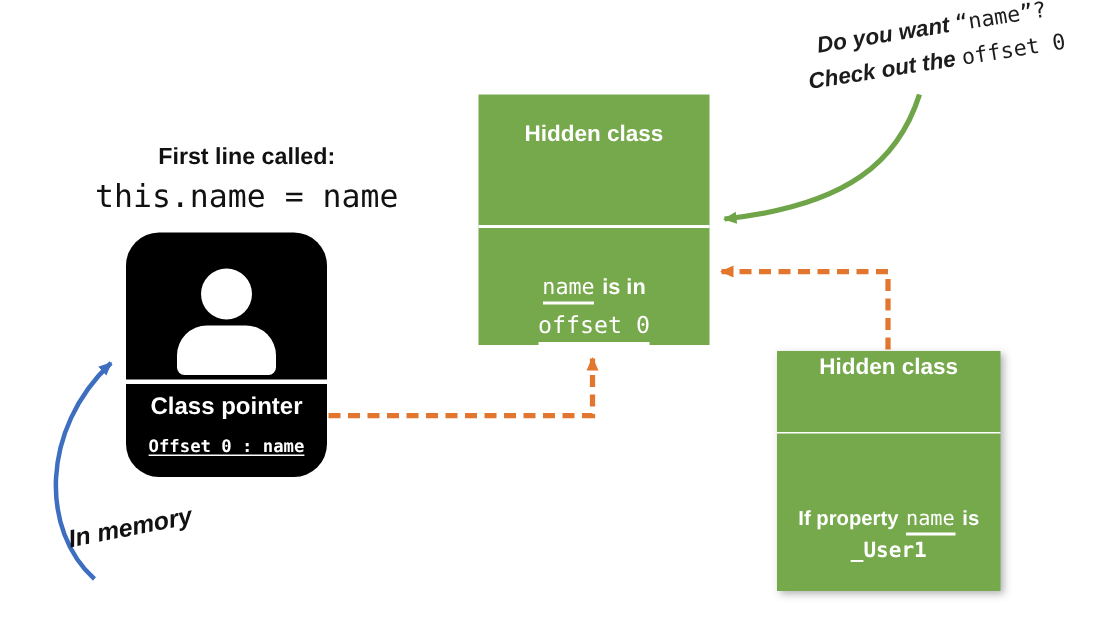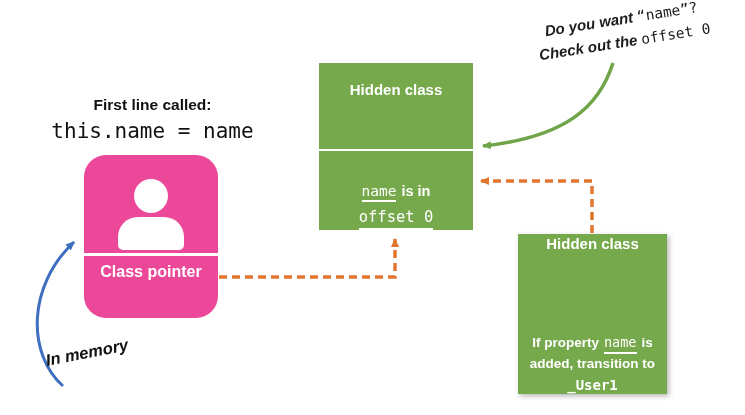--- a/index.html
+++ b/index.html
@@ -12,21 +12,21 @@
   
   .annotation {
     position:absolute; left:497px; top:8px; width:252px;
     transform:rotate(-9deg); transform-origin:center;
     text-align:center; color:#1c1c1c;
     font-weight:700; font-style:italic; font-size:15px; line-height:1.5;
   }
   .annotation .mono { font-style:normal; font-weight:400; font-size:14.5px; }
 
   
-  .left-caption { position:absolute; left:45px; top:96px; width:215px; text-align:center; color:#111; }
+  .left-caption { position:absolute; left:57px; top:96px; width:215px; text-align:center; color:#111; }
   .left-caption .l1 { font-size:15.5px; font-weight:600; }
   .left-caption .l2 { font-size:21px; margin-top:5px; }
 
   
   .blue-card {
     position:absolute; left:84px; top:155px; width:134px; height:163px;
     border-radius:22px;
   }
   .person-head { position:absolute; left:50px; top:24px; width:34px; height:34px; background:#fff; border-radius:50%; }
   .person-body { position:absolute; left:34px; top:62px; width:66px; height:33px; background:#fff; border-radius:20px 20px 5px 5px; }
@@ -105,27 +105,28 @@
       <span>Check out the</span>
       <span class="mono">offset 0</span>
     </div>
   </div>
 
   <div class="left-caption">
     <div class="l1">First line called:</div>
     <div class="l2 mono">this.name = name</div>
   </div>
 
-  <div class="blue-card" style="background:#ec4899;text-decoration:underline;">
+  <div class="blue-card" style="background:#000000;text-decoration:underline;">
     <div>
       <div class="person-head"></div>
       <div class="person-body"></div>
     </div>
     <div class="card-divider"></div>
     <div class="card-label">Class pointer</div>
+    <div class="card-offset mono">Offset 0 : name</div>
   </div>
 
   <div class="green-box gb-center" style="background:#76A84C;">
     <div class="gb-sec sec-top">
       <div class="gb-title">Hidden class</div>
     </div>
     <div class="gb-div"></div>
     <div class="gb-sec sec-bottom">
       <div class="gb-bodyline1">
         <span class="kw mono">name</span><span class="sp-l">is in</span>
@@ -138,20 +139,19 @@
 
   <div class="green-box gb-right" style="background:#76A84C;">
     <div class="gb-sec sec-top">
       <div class="gb-title">Hidden class</div>
     </div>
     <div class="gb-div"></div>
     <div class="gb-sec sec-bottom">
       <div>
         <span class="sp-r">If property</span><span class="kw mono">name</span><span class="sp-l">is</span>
       </div>
-      <div>added, transition to</div>
       <div class="gb-user1 mono">_User1</div>
     </div>
   </div>
 
   <div class="in-memory">In memory</div>
 
 </div>
 
 </body></html>

